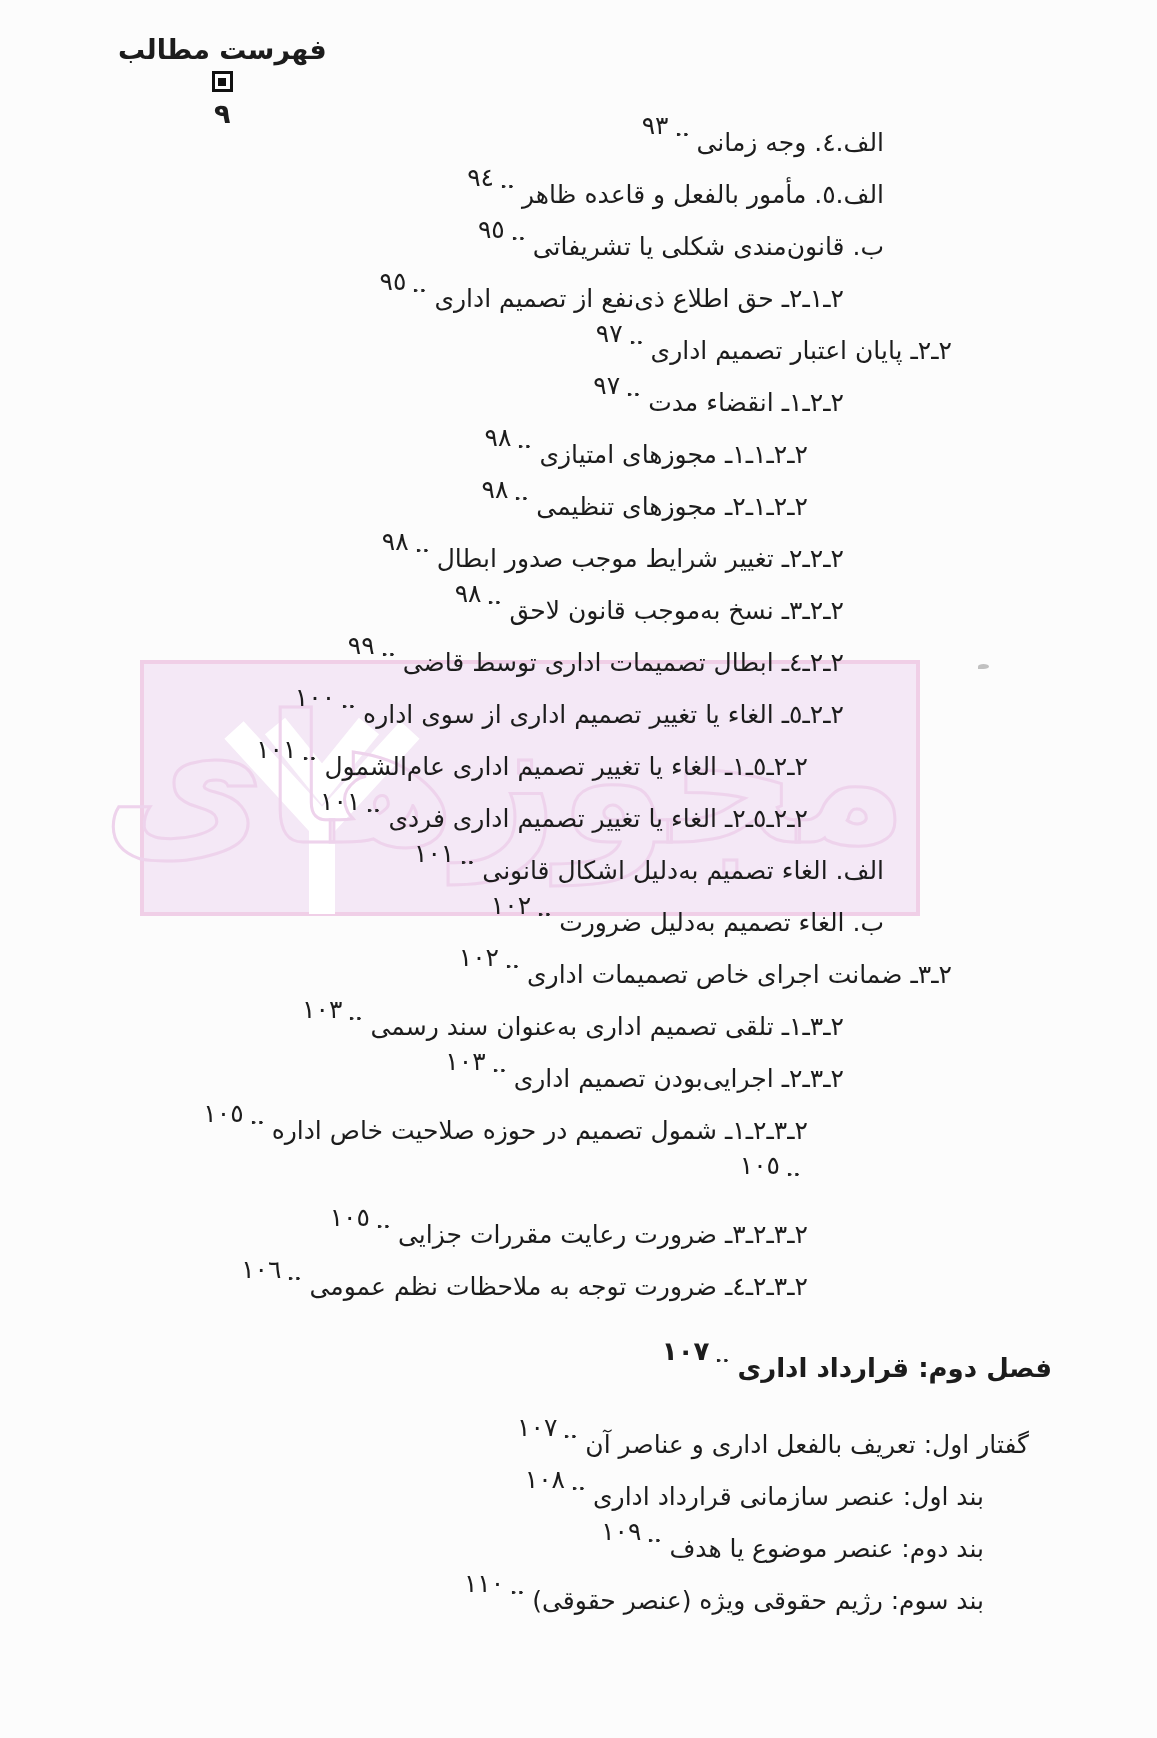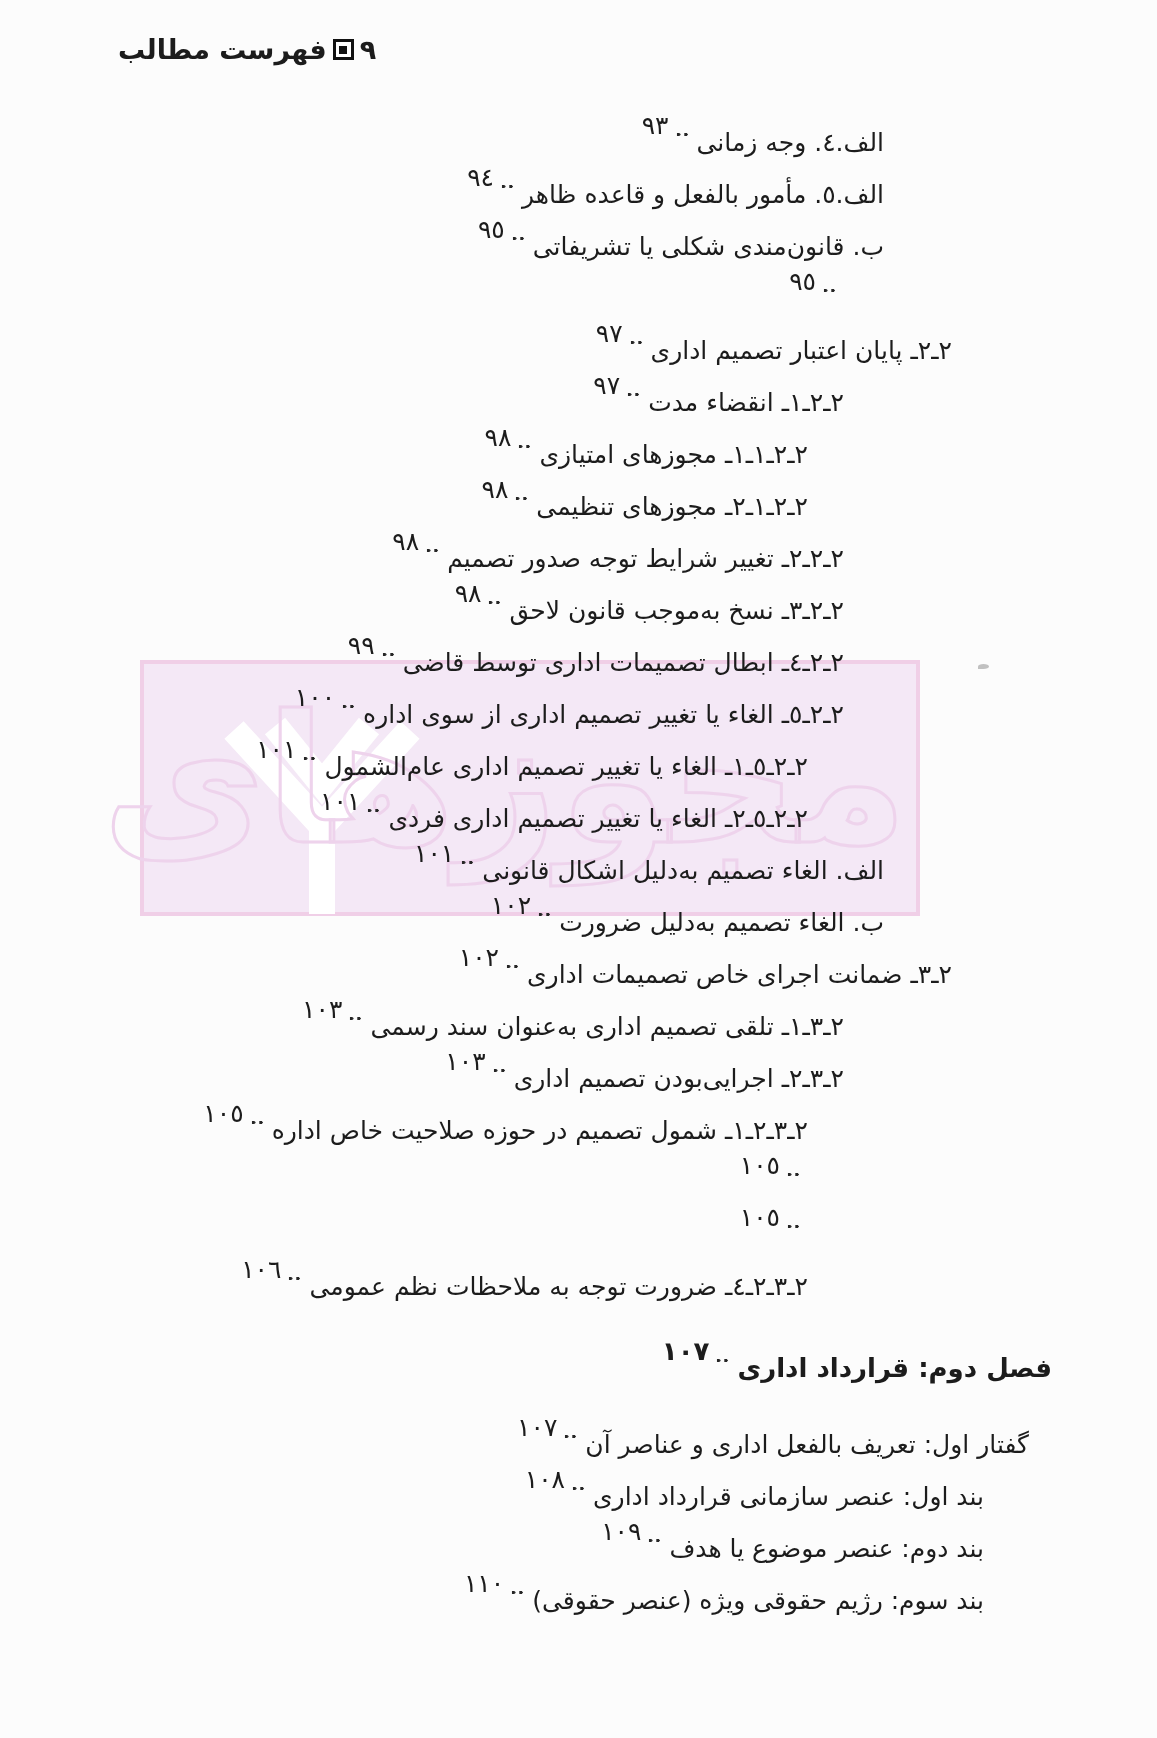--- a/index.html
+++ b/index.html
@@ -8,21 +8,21 @@
     width:1157px;height:1738px;
     background:#fcfcfc;
     overflow:hidden;
     font-family:"DejaVu Sans", sans-serif;
     color:#1c1c1c;
   }
 
   
   #running-header{
     position:absolute;left:118px;top:34px;
-    display:flex;flex-direction:row;align-items:center;gap:6px;
+    display:flex;flex-direction:column;align-items:center;gap:6px;
     font-size:27px;font-weight:700;
   }
   #running-header .sq{
     width:15px;height:15px;border:3px solid #111;
     display:flex;align-items:center;justify-content:center;
     background:#fff;
   }
   #running-header .sq::before{
     content:"";width:8px;height:8px;background:#111;display:block;
   }
@@ -115,20 +115,21 @@
         <span class="t">الف.٥. مأمور بالفعل و قاعده ظاهر</span>
         <span class="leader"></span>
         <span class="pg">٩٤</span>
       </div>
       <div class="row ind-letter">
         <span class="t">ب. قانون‌مندی شکلی یا تشریفاتی</span>
         <span class="leader"></span>
         <span class="pg">٩٥</span>
       </div>
       <div class="row ind-n3">
+        <span class="t">۲ـ۱ـ۲ـ حق اطلاع ذی‌نفع از تصمیم اداری</span>
         <span class="leader"></span>
         <span class="pg">٩٥</span>
       </div>
       <div class="row ind-n2">
         <span class="t">۲ـ۲ـ پایان اعتبار تصمیم اداری</span>
         <span class="leader"></span>
         <span class="pg">۹۷</span>
       </div>
       <div class="row ind-n3">
         <span class="t">۲ـ۲ـ۱ـ انقضاء مدت</span>
@@ -139,21 +140,21 @@
         <span class="t">۲ـ۲ـ۱ـ۱ـ مجوزهای امتیازی</span>
         <span class="leader"></span>
         <span class="pg">۹۸</span>
       </div>
       <div class="row ind-n4">
         <span class="t">۲ـ۲ـ۱ـ۲ـ مجوزهای تنظیمی</span>
         <span class="leader"></span>
         <span class="pg">۹۸</span>
       </div>
       <div class="row ind-n3">
-        <span class="t">۲ـ۲ـ۲ـ تغییر شرایط توجه صدور تصمیم</span>
+        <span class="t">۲ـ۲ـ۲ـ تغییر شرایط موجب صدور ابطال</span>
         <span class="leader"></span>
         <span class="pg">۹۸</span>
       </div>
       <div class="row ind-n3">
         <span class="t">۲ـ۲ـ۳ـ نسخ به‌موجب قانون لاحق</span>
         <span class="leader"></span>
         <span class="pg">۹۸</span>
       </div>
       <div class="row ind-n3">
         <span class="t">۲ـ۲ـ٤ـ ابطال تصمیمات اداری توسط قاضی</span>
@@ -203,20 +204,21 @@
       <div class="row ind-n4">
         <span class="t">۲ـ۳ـ۲ـ۱ـ شمول تصمیم در حوزه صلاحیت خاص اداره</span>
         <span class="leader"></span>
         <span class="pg">١٠٥</span>
       </div>
       <div class="row ind-n4">
         <span class="leader"></span>
         <span class="pg">١٠٥</span>
       </div>
       <div class="row ind-n4">
+        <span class="t">۲ـ۳ـ۲ـ۳ـ ضرورت رعایت مقررات جزایی</span>
         <span class="leader"></span>
         <span class="pg">١٠٥</span>
       </div>
       <div class="row ind-n4">
         <span class="t">۲ـ۳ـ۲ـ٤ـ ضرورت توجه به ملاحظات نظم عمومی</span>
         <span class="leader"></span>
         <span class="pg">١٠٦</span>
       </div>
       <div class="row ind-chapter bold gap-lg">
         <span class="t">فصل دوم: قرارداد اداری</span>

